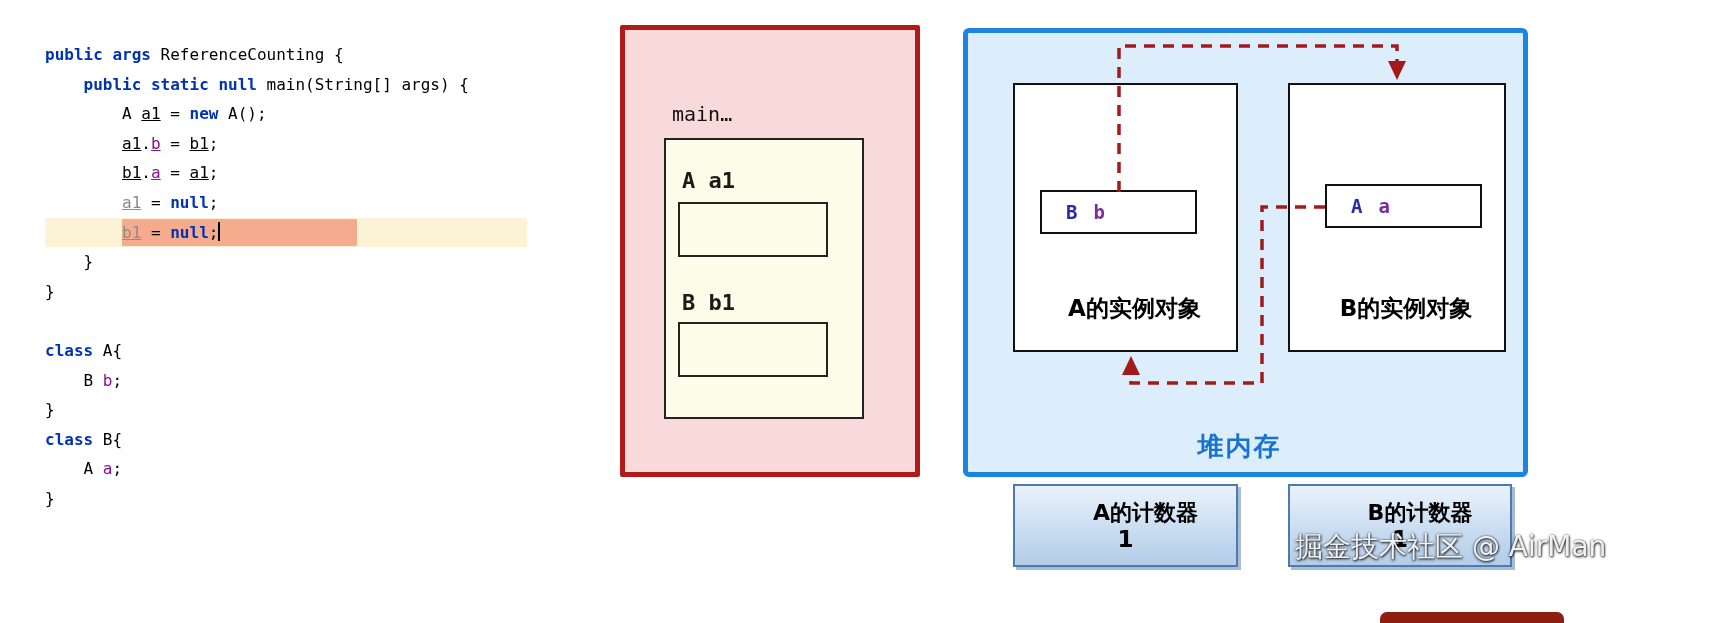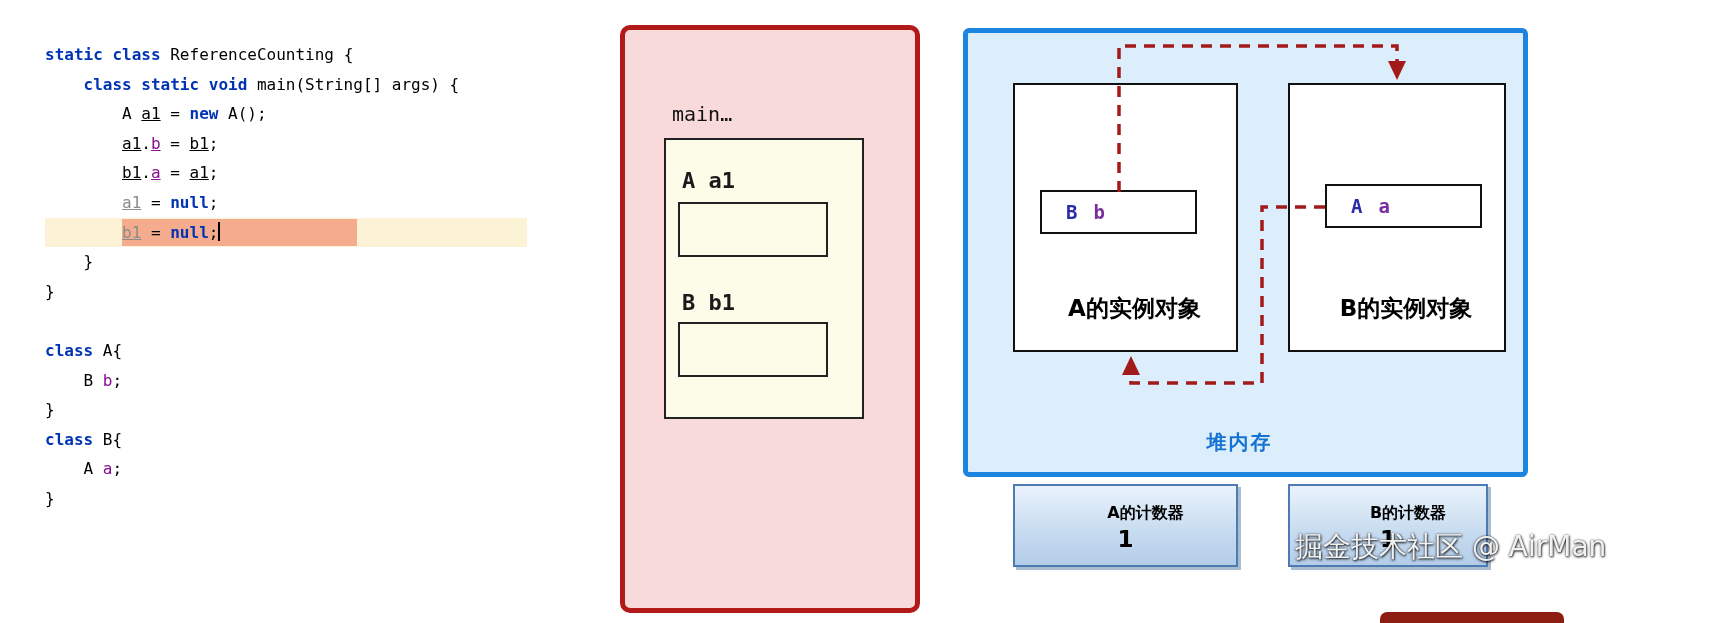--- a/index.html
+++ b/index.html
@@ -21,22 +21,22 @@
   .tk-kw { color:#0033b3; font-weight:bold; }
   .tk-pl { color:#000000; }
   .tk-vu { color:#000000; text-decoration:underline; }
   .tk-fu { color:#871094; text-decoration:underline; }
   .tk-f  { color:#871094; }
   .tk-gu { color:#8c8c8c; text-decoration:underline; }
   .caret { display:inline-block; width:2px; height:19px; background:#000; vertical-align:-3px; }
 
   
   .stack-box {
-    position:absolute; left:620px; top:25px; width:300px; height:588px;
-    background:#f9dada; border:5px solid #b21a1a; border-radius:10px;
+    position:absolute; left:620px; top:25px; width:300px; height:452px;
+    background:#f9dada; border:5px solid #b21a1a; border-radius:2px;
   }
   .main-label {
     position:absolute; left:47px; top:72px;
     font-family:"DejaVu Sans Mono", monospace; font-size:20px; color:#111;
   }
   .stack-frame {
     position:absolute; left:39px; top:108px; width:200px; height:281px;
     background:#fdfce8; border:2px solid #222;
   }
   .var-label {
@@ -69,61 +69,61 @@
   .instance-a .field-box { left:25px; top:105px; }
   .instance-b .field-box { left:35px; top:99px; }
   .tk-type { color:#2b2ba8; }
   .tk-fieldname { color:#7a2d9e; }
   .instance-label {
     position:absolute; left:0; right:0; top:208px; text-align:center;
     font-weight:bold; font-size:23px; color:#000;padding-left:18px;
   }
   .heap-title {
     position:absolute; left:0; right:12px; top:396px; text-align:center;
-    font-weight:bold; font-size:20px; color:#1673d2; letter-spacing:2px;
+    font-weight:bold; font-size:26px; color:#1673d2; letter-spacing:2px;
   }
 
   
   .arrows { position:absolute; left:0; top:0; z-index:6; pointer-events:none; }
   .dash { fill:none; stroke:#a31a1a; stroke-width:3.5; stroke-dasharray:11 8; }
   .head { fill:#a31a1a; stroke:none; }
 
   
   .counter {
     position:absolute; top:484px; height:83px;
     border:2px solid #4d7ab0;
     background:linear-gradient(180deg,#eaf3fc 0%,#c9ddf1 55%,#b3cce8 100%);
     box-shadow:3px 3px 0 #a9bdd0;
     display:flex; flex-direction:column; align-items:center; justify-content:center;
     font-weight:bold; color:#000;
   }
   .counter-a { left:1013px; width:225px; }
-  .counter-b { left:1288px; width:200px; }
-  .counter .c-label { font-size:16px; line-height:27px;margin-left:40px; }
+  .counter-b { left:1288px; width:224px; }
+  .counter .c-label { font-size:22px; line-height:27px;margin-left:40px; }
   .counter .c-value { font-size:23px; line-height:27px; }
 
   
   .watermark {
     position:absolute; left:1295px; top:528px; z-index:20; white-space:nowrap;
     font-size:28px; color:rgba(255,255,255,0.93);
     text-shadow:0 1px 3px rgba(0,0,0,0.65), 0 0 2px rgba(0,0,0,0.55), 1px 1px 2px rgba(0,0,0,0.5);
   }
   .red-bar {
     position:absolute; left:1380px; top:612px; width:184px; height:11px;
     background:#8e1d12; border-radius:7px 7px 0 0;
   }
 </style>
 </head>
 <body>
 
 <div class="screen">
 
   <div class="code-panel" id="code-block">
-      <div class="code-line"><span class="line-text"><span class="tk-kw">static class </span><span class="tk-pl">ReferenceCounting {</span></span></div>
-      <div class="code-line"><span class="line-text"><span class="tk-pl">    </span><span class="tk-kw">class static void </span><span class="tk-pl">main(String[] args) {</span></span></div>
+      <div class="code-line"><span class="line-text"><span class="tk-kw">public args </span><span class="tk-pl">ReferenceCounting {</span></span></div>
+      <div class="code-line"><span class="line-text"><span class="tk-pl">    </span><span class="tk-kw">public static null </span><span class="tk-pl">main(String[] args) {</span></span></div>
       <div class="code-line"><span class="line-text"><span class="tk-pl">        A </span><span class="tk-vu">a1</span><span class="tk-pl"> = </span><span class="tk-kw">new</span><span class="tk-pl"> A();</span></span></div>
       <div class="code-line"><span class="line-text"><span class="tk-pl">        </span><span class="tk-vu">a1</span><span class="tk-pl">.</span><span class="tk-fu">b</span><span class="tk-pl"> = </span><span class="tk-vu">b1</span><span class="tk-pl">;</span></span></div>
       <div class="code-line"><span class="line-text"><span class="tk-pl">        </span><span class="tk-vu">b1</span><span class="tk-pl">.</span><span class="tk-fu">a</span><span class="tk-pl"> = </span><span class="tk-vu">a1</span><span class="tk-pl">;</span></span></div>
       <div class="code-line"><span class="line-text"><span class="tk-pl">        </span><span class="tk-gu">a1</span><span class="tk-pl"> = </span><span class="tk-kw">null</span><span class="tk-pl">;</span></span></div>
       <div class="code-line current"><div class="sel"></div><span class="line-text"><span class="tk-pl">        </span><span class="tk-gu">b1</span><span class="tk-pl"> = </span><span class="tk-kw">null</span><span class="tk-pl">;</span><span class="caret"></span></span></div>
       <div class="code-line"><span class="line-text"><span class="tk-pl">    }</span></span></div>
       <div class="code-line"><span class="line-text"><span class="tk-pl">}</span></span></div>
       <div class="code-line"><span class="line-text"></span></div>
       <div class="code-line"><span class="line-text"><span class="tk-kw">class</span><span class="tk-pl"> A{</span></span></div>
       <div class="code-line"><span class="line-text"><span class="tk-pl">    B </span><span class="tk-f">b</span><span class="tk-pl">;</span></span></div>

